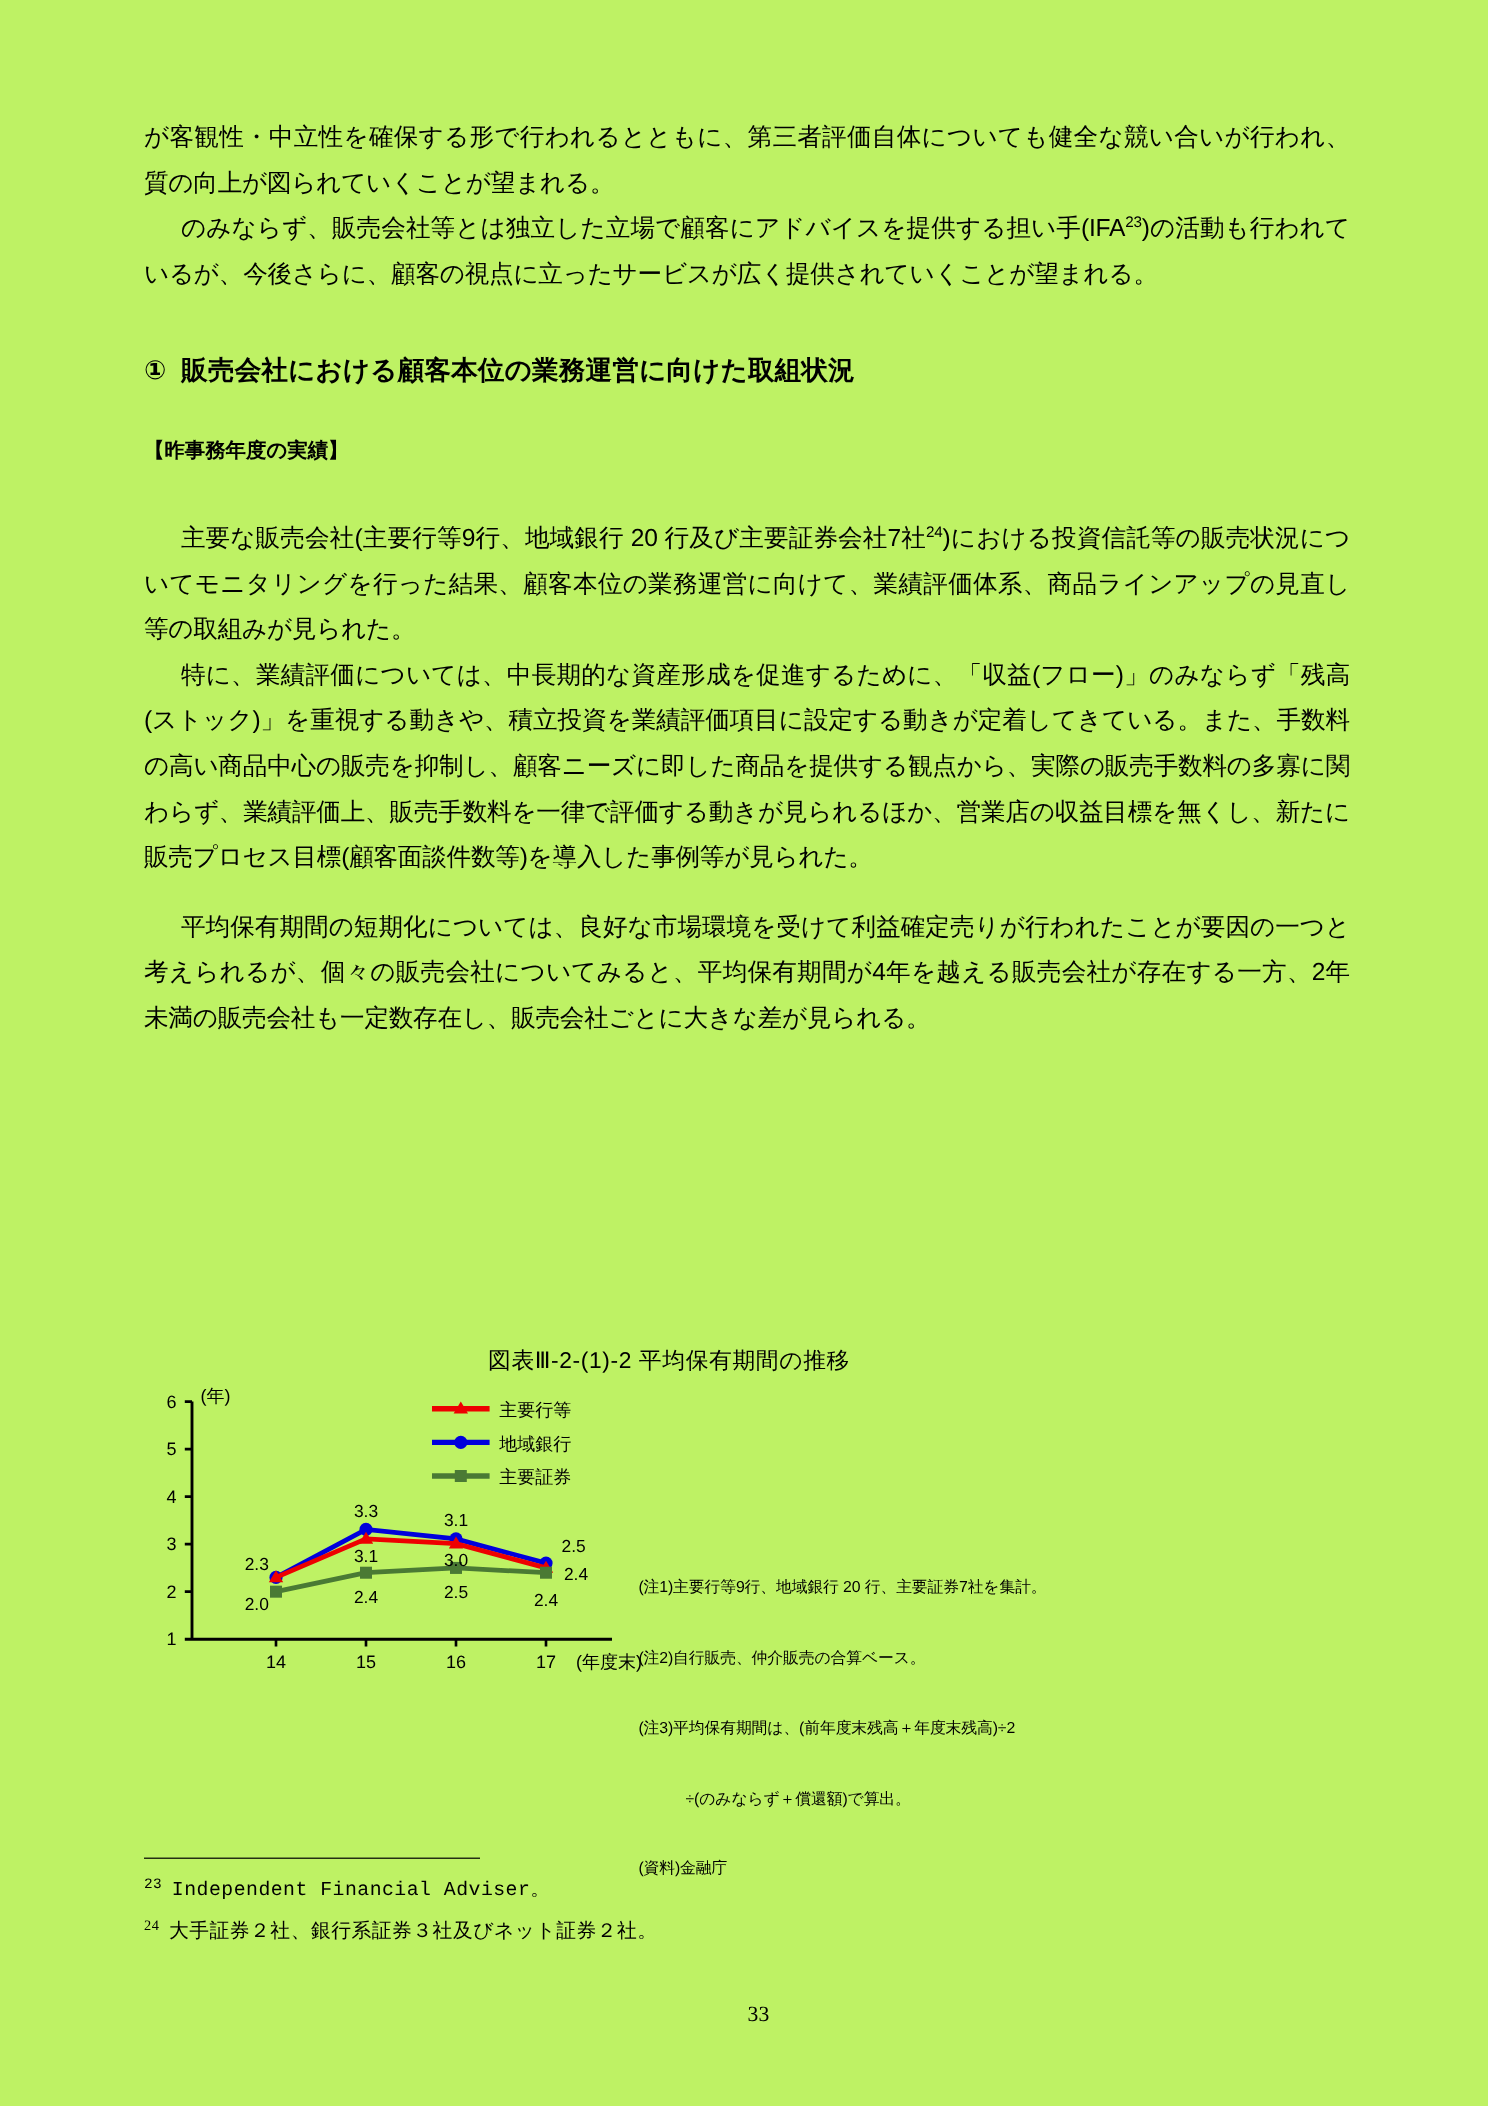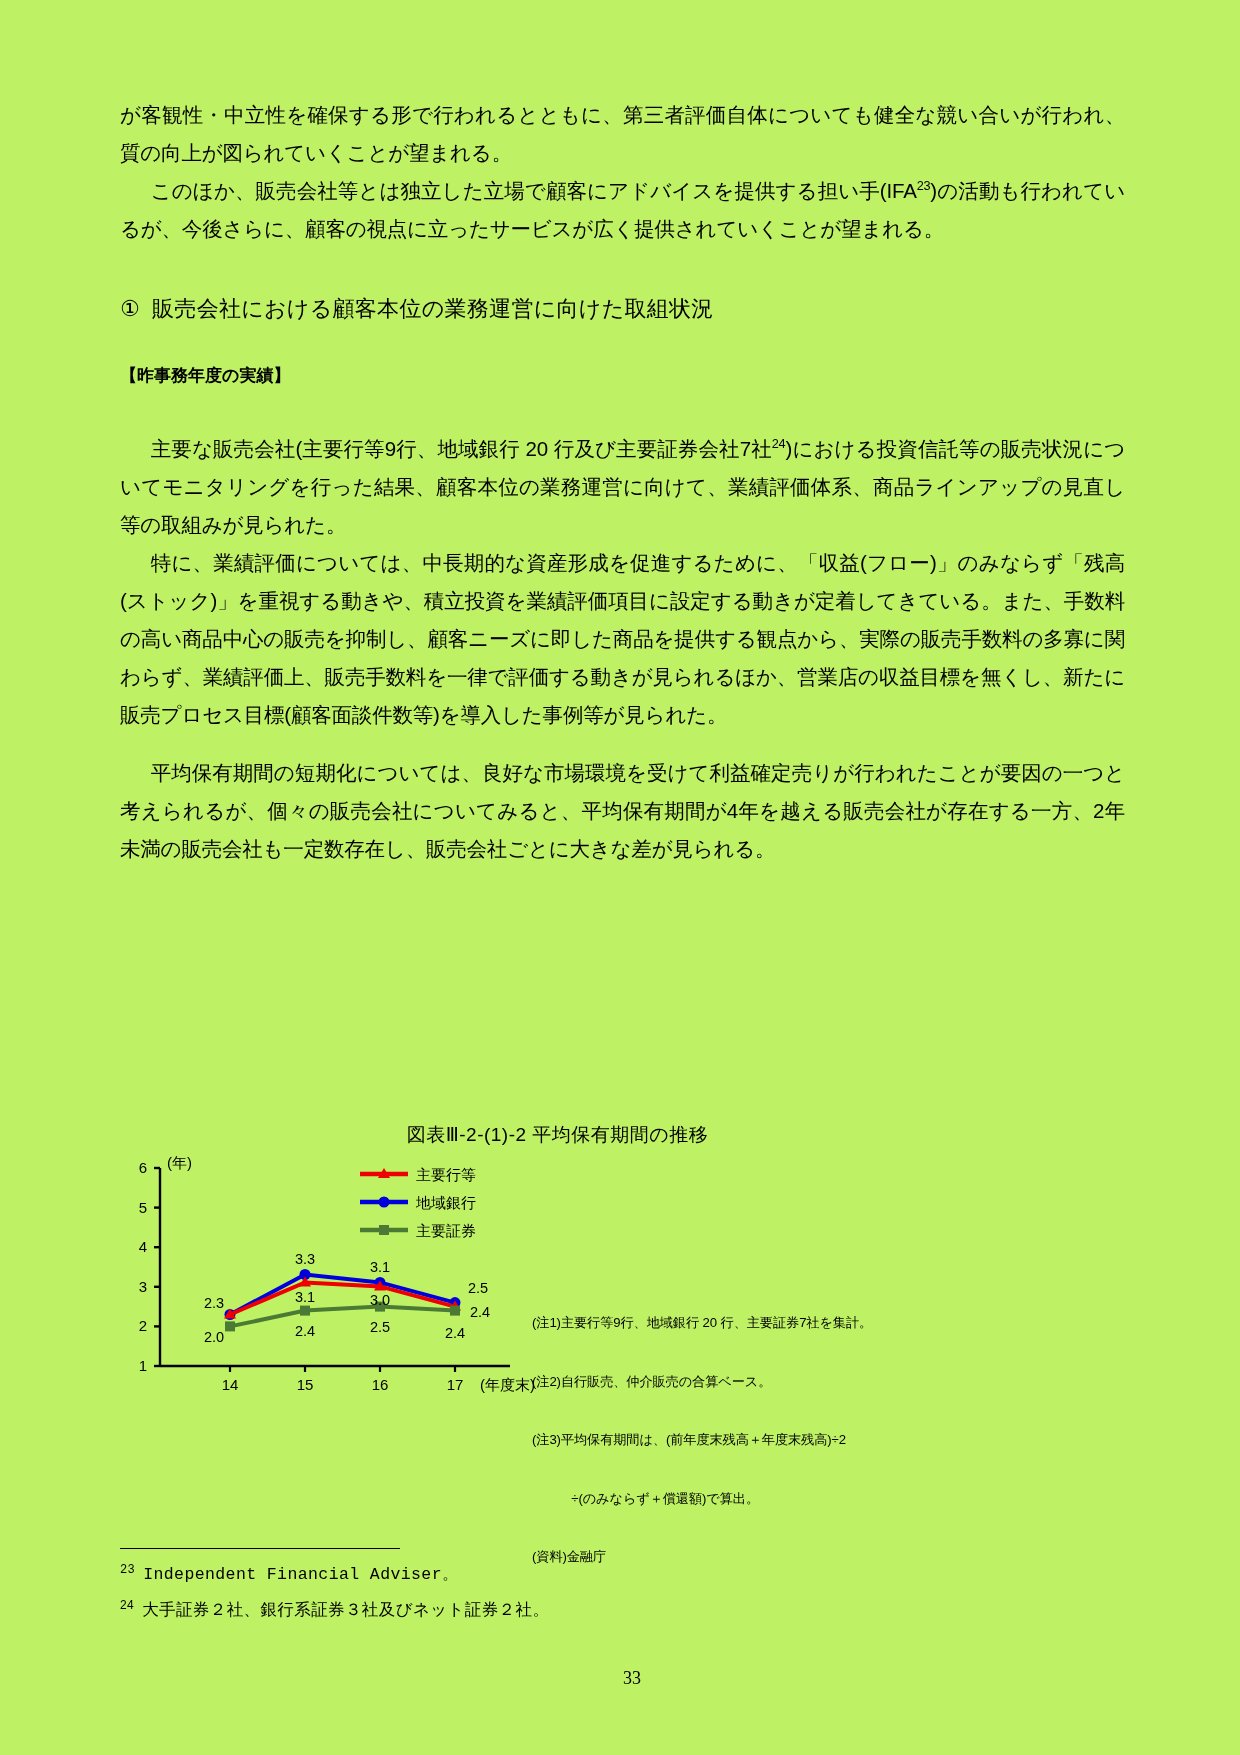--- a/index.html
+++ b/index.html
@@ -38,21 +38,21 @@
   .para.indent { text-indent: 1.5em; }
 
   sup.fn {
     font-size: 0.62em;
     vertical-align: super;
     line-height: 0;
   }
 
   .h-num {
     font-size: 22px;
-    font-weight: normal;
+    font-weight: bold;
     margin: 0;
     line-height: 34px;
     letter-spacing: 0.3px;
   }
   .h-num .num { margin-right: 12px; }
 
   .h-bracket {
     font-size: 17px;
     font-weight: bold;
     margin: 0;
@@ -119,21 +119,21 @@
     font-size: 16.5px;
     line-height: 34px;
     letter-spacing: 0.4px;
   }
   .fn-item .mark {
     font-size: 12px;
     vertical-align: super;
     line-height: 0;
     margin-right: 8px;
   }
-  .fn-jp { font-family: Liberation Sans, sans-serif; }
+  .fn-jp { font-family: Liberation Serif, serif; }
 
   .page-no {
     position: absolute;
     left: 0;
     top: 1668px;
     width: 1240px;
     text-align: center;
     font-size: 18px;
     font-family: "Liberation Serif", "DejaVu Serif", serif;
     margin-left: 12px;
@@ -145,21 +145,21 @@
 </style>
 </head>
 <body>
 
 <div class="page">
 
   <div class="content">
 
     <p class="para">が客観性・中立性を確保する形で行われるとともに、第三者評価自体についても健全な競い合いが行われ、質の向上が図られていくことが望まれる。</p>
 
-    <p class="para indent"><span>このほか、販売会社等とは独立した立場で顧客にアドバイスを提供する担い手(IFA</span><sup class="fn">23</sup><span>)の活動も行われているが、今後さらに、顧客の視点に立ったサービスが広く提供されていくことが望まれる。</span></p>
+    <p class="para indent"><span>のみならず、販売会社等とは独立した立場で顧客にアドバイスを提供する担い手(IFA</span><sup class="fn">23</sup><span>)の活動も行われているが、今後さらに、顧客の視点に立ったサービスが広く提供されていくことが望まれる。</span></p>
 
     <div class="gap-a"></div>
 
     <p class="h-num"><span class="num">①</span><span>販売会社における顧客本位の業務運営に向けた取組状況</span></p>
 
     <div class="gap-b"></div>
 
     <p class="h-bracket">【昨事務年度の実績】</p>
 
     <div class="gap-c"></div>

